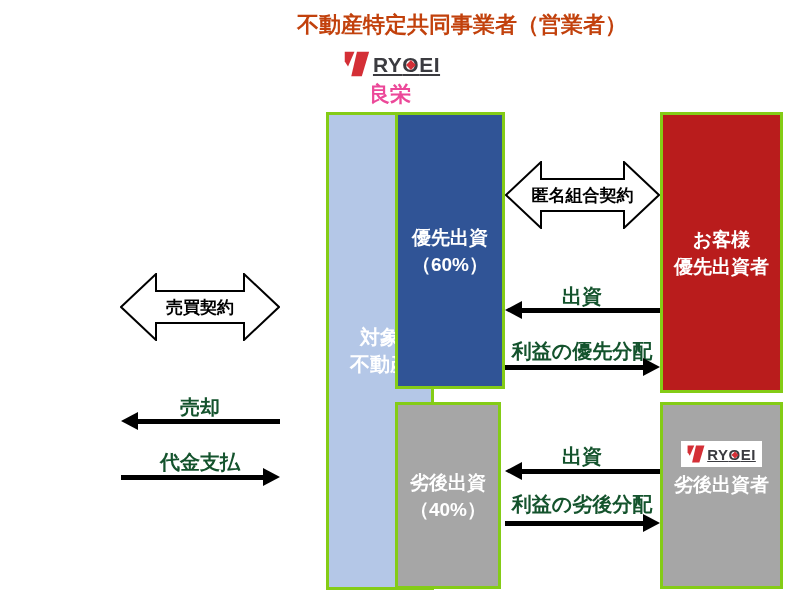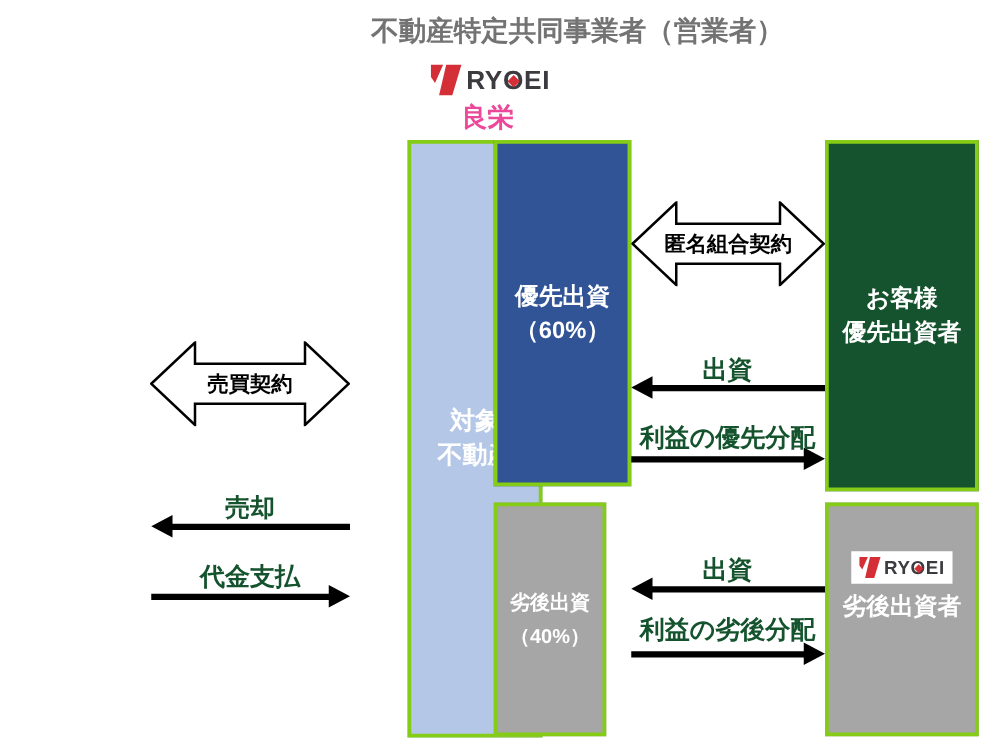--- a/index.html
+++ b/index.html
@@ -4,29 +4,29 @@
 <style>
   html,body { margin:0; padding:0; background:#fff; }
   .canvas {
     position:relative; width:793px; height:597px; background:#ffffff;
     font-family:"Liberation Sans","DejaVu Sans",sans-serif; overflow:hidden;
   }
 
   
   .title {
     position:absolute; top:10px; left:462px; transform:translateX(-50%);
-    font-size:22px; font-weight:bold; color:#737373; white-space:nowrap;
+    font-size:22px; font-weight:bold; color:#c2410c; white-space:nowrap;
   }
   .logo-header {
     position:absolute; top:51px; left:392px; transform:translateX(-50%);
     display:flex; align-items:center; gap:3px;
   }
   .ryoei-text {
     font-weight:bold; color:#3B3B40; font-size:21px; letter-spacing:.5px;
-    display:flex; align-items:center; line-height:1;
+    display:flex; align-items:center; line-height:1;text-decoration:underline;
   }
   .mark-lg { width:26px; height:26px; display:block; }
   .mark-sm { width:18px; height:18px; display:block; }
   .logo-o { position:relative; display:inline-block; }
   .o-diamond {
     position:absolute; left:50%; top:55%; width:7px; height:7px;
     background:#D42F36; transform:translate(-50%,-50%) rotate(45deg);
   }
   .o-diamond.sm { width:5px; height:5px; }
   .company {
@@ -36,22 +36,22 @@
 
   
   .box {
     position:absolute; border:3px solid #84cc16; box-sizing:border-box;
     display:flex; flex-direction:column; align-items:center; justify-content:center;
     color:#fff; font-weight:bold; text-align:center;
   }
   .box-purchaser { left:10px;  top:112px; width:111px; height:478px; background:#8EA9DB; font-size:20px; }
   .box-property  { left:280px; top:112px; width:108px; height:478px; background:#B4C7E7; font-size:20px; line-height:27px;margin-left:46px; }
   .box-senior    { left:395px; top:112px; width:110px; height:277px; background:#305496; font-size:19px; line-height:27px; }
-  .box-customer  { left:660px; top:112px; width:123px; height:281px; background:#14532d; font-size:19px; line-height:27px; }
-  .box-junior    { left:395px; top:402px; width:90px; height:187px; background:#A6A6A6; font-size:16px; line-height:27px; }
+  .box-customer  { left:660px; top:112px; width:123px; height:281px; background:#b91c1c; font-size:19px; line-height:27px; }
+  .box-junior    { left:395px; top:402px; width:106px; height:187px; background:#A6A6A6; font-size:19px; line-height:27px; }
   .box-jinvestor { left:660px; top:402px; width:123px; height:187px; background:#A6A6A6; font-size:19px;
                    justify-content:flex-start; padding-top:36px; }
   .logo-patch {
     background:#fff; padding:4px 6px; display:flex; align-items:center; gap:2px; margin-bottom:5px;
   }
   .ryoei-text.sm { font-size:15px; }
 
   
   .s-arrow { position:absolute; height:18px; }
   .s-arrow .shaft { position:absolute; top:7px; height:5px; background:#000; }

